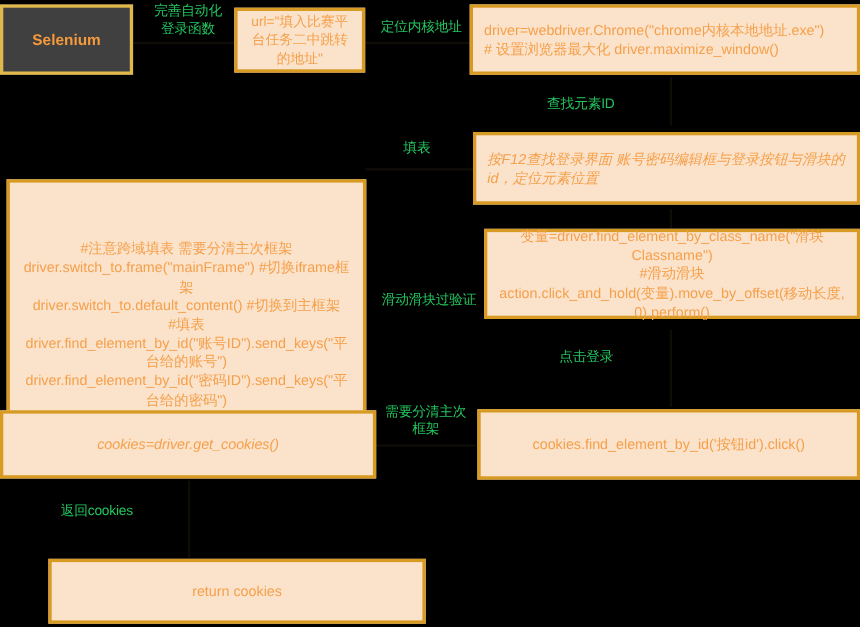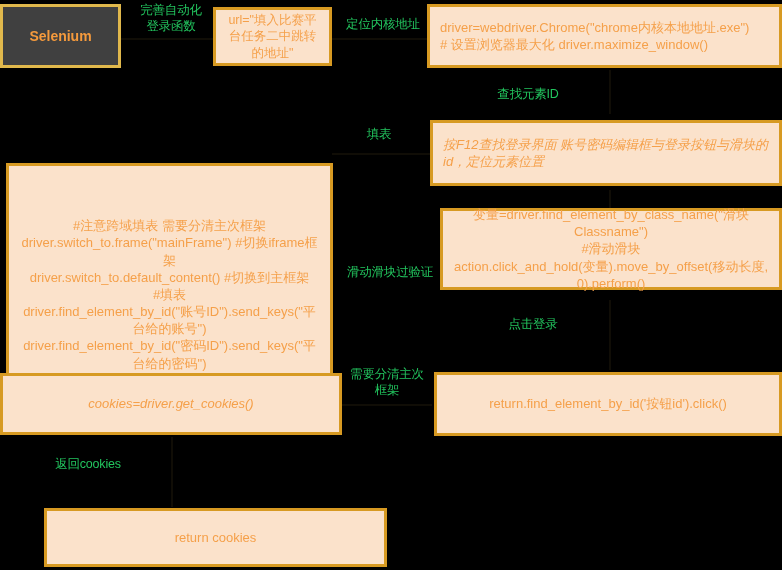--- a/index.html
+++ b/index.html
@@ -97,21 +97,21 @@
 driver.switch_to.frame("mainFrame") #切换iframe框架
 driver.switch_to.default_content()  #切换到主框架
 #填表
 driver.find_element_by_id("账号ID").send_keys("平台给的账号")
 driver.find_element_by_id("密码ID").send_keys("平台给的密码")</div>
 
   <div class="node process" style="left:440px; top:208px; width:342px; height:82px;">变量=driver.find_element_by_class_name("滑块Classname")
 #滑动滑块
 action.click_and_hold(变量).move_by_offset(移动长度, 0).perform()</div>
 
-  <div class="node process" style="left:434px; top:372px; width:348px; height:64px;">return.find_element_by_id('按钮id').click()</div>
+  <div class="node process" style="left:434px; top:372px; width:348px; height:64px;">cookies.find_element_by_id('按钮id').click()</div>
 
   <div class="node process" style="left:0px; top:373px; width:342px; height:62px;font-style:italic;">cookies=driver.get_cookies()</div>
 
   <div class="node process" style="left:0px; top:508px; width:343px; height:59px;margin-left:44px;">return cookies</div>
 
   <div class="edge-label" style="left:125px; top:2px; width:92px;">完善自动化
 登录函数</div>
 
   <div class="edge-label" style="left:337px; top:16px; width:92px;">定位内核地址</div>
 

